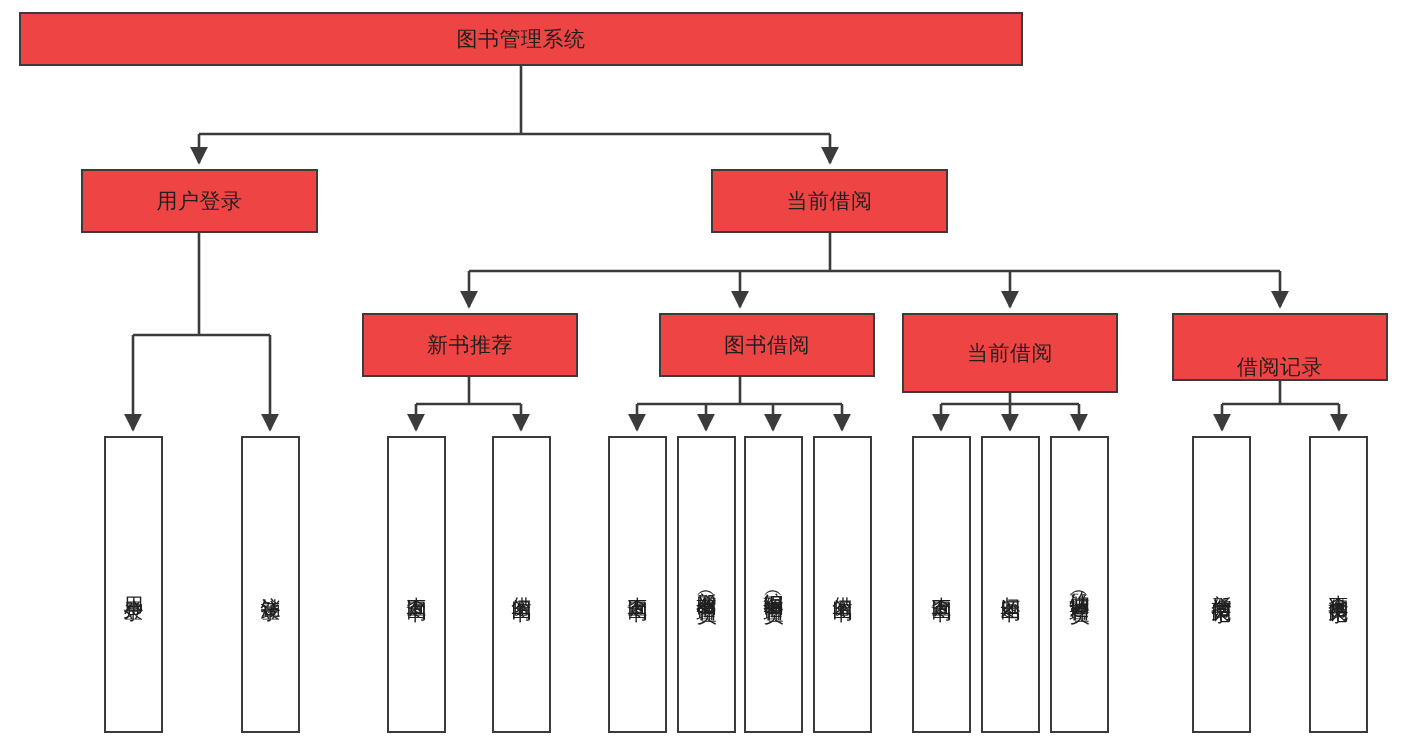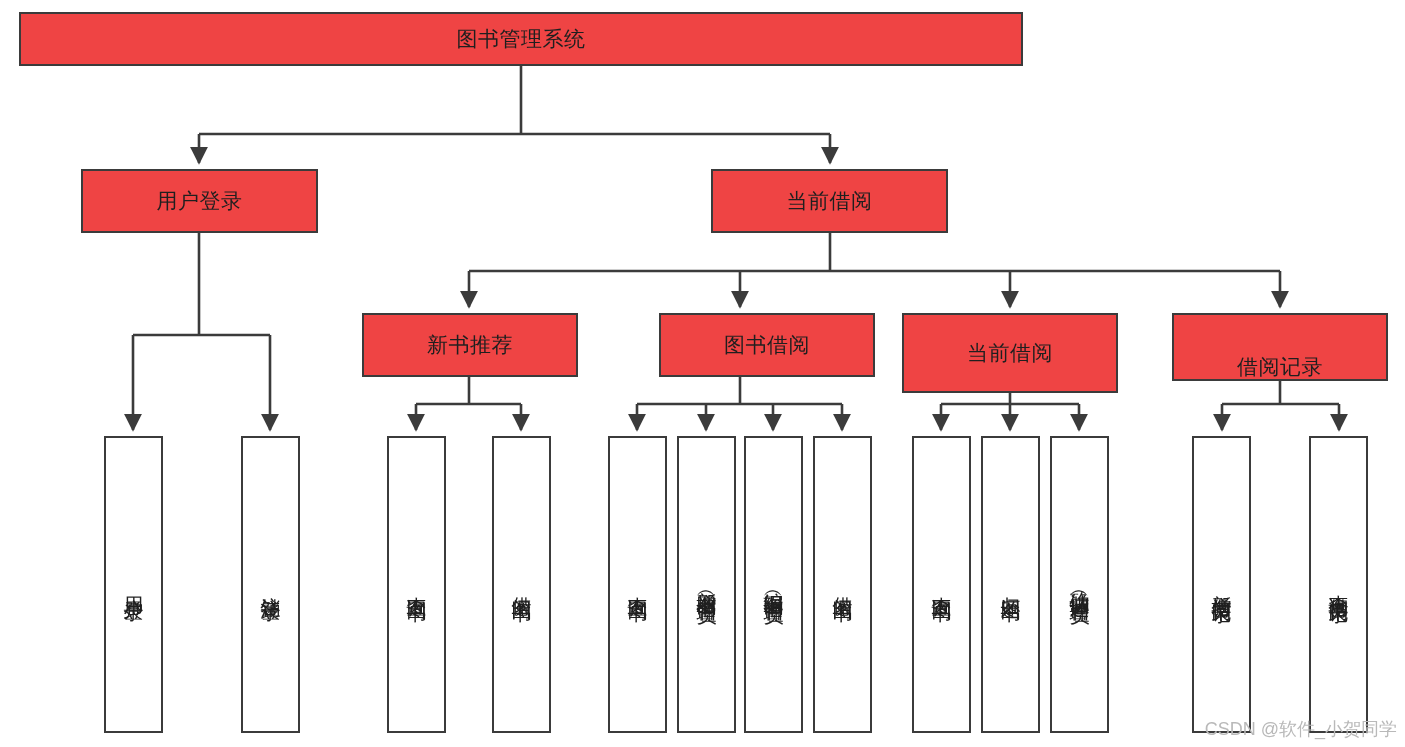--- a/index.html
+++ b/index.html
@@ -191,15 +191,14 @@
     <span class="leaf-label">确认归还（管理员）</span>
   </div>
 
   <div class="leaf-box" style="left:1192px; top:436px; width:59px; height:297px;">
     <span class="leaf-label">新增借阅记录</span>
   </div>
   <div class="leaf-box" style="left:1309px; top:436px; width:59px; height:297px;">
     <span class="leaf-label">查询借阅记录</span>
   </div>
 
-  <div class="watermark">CSDN @软件_小贺同学</div>
 
 </div>
 
 </body></html>

